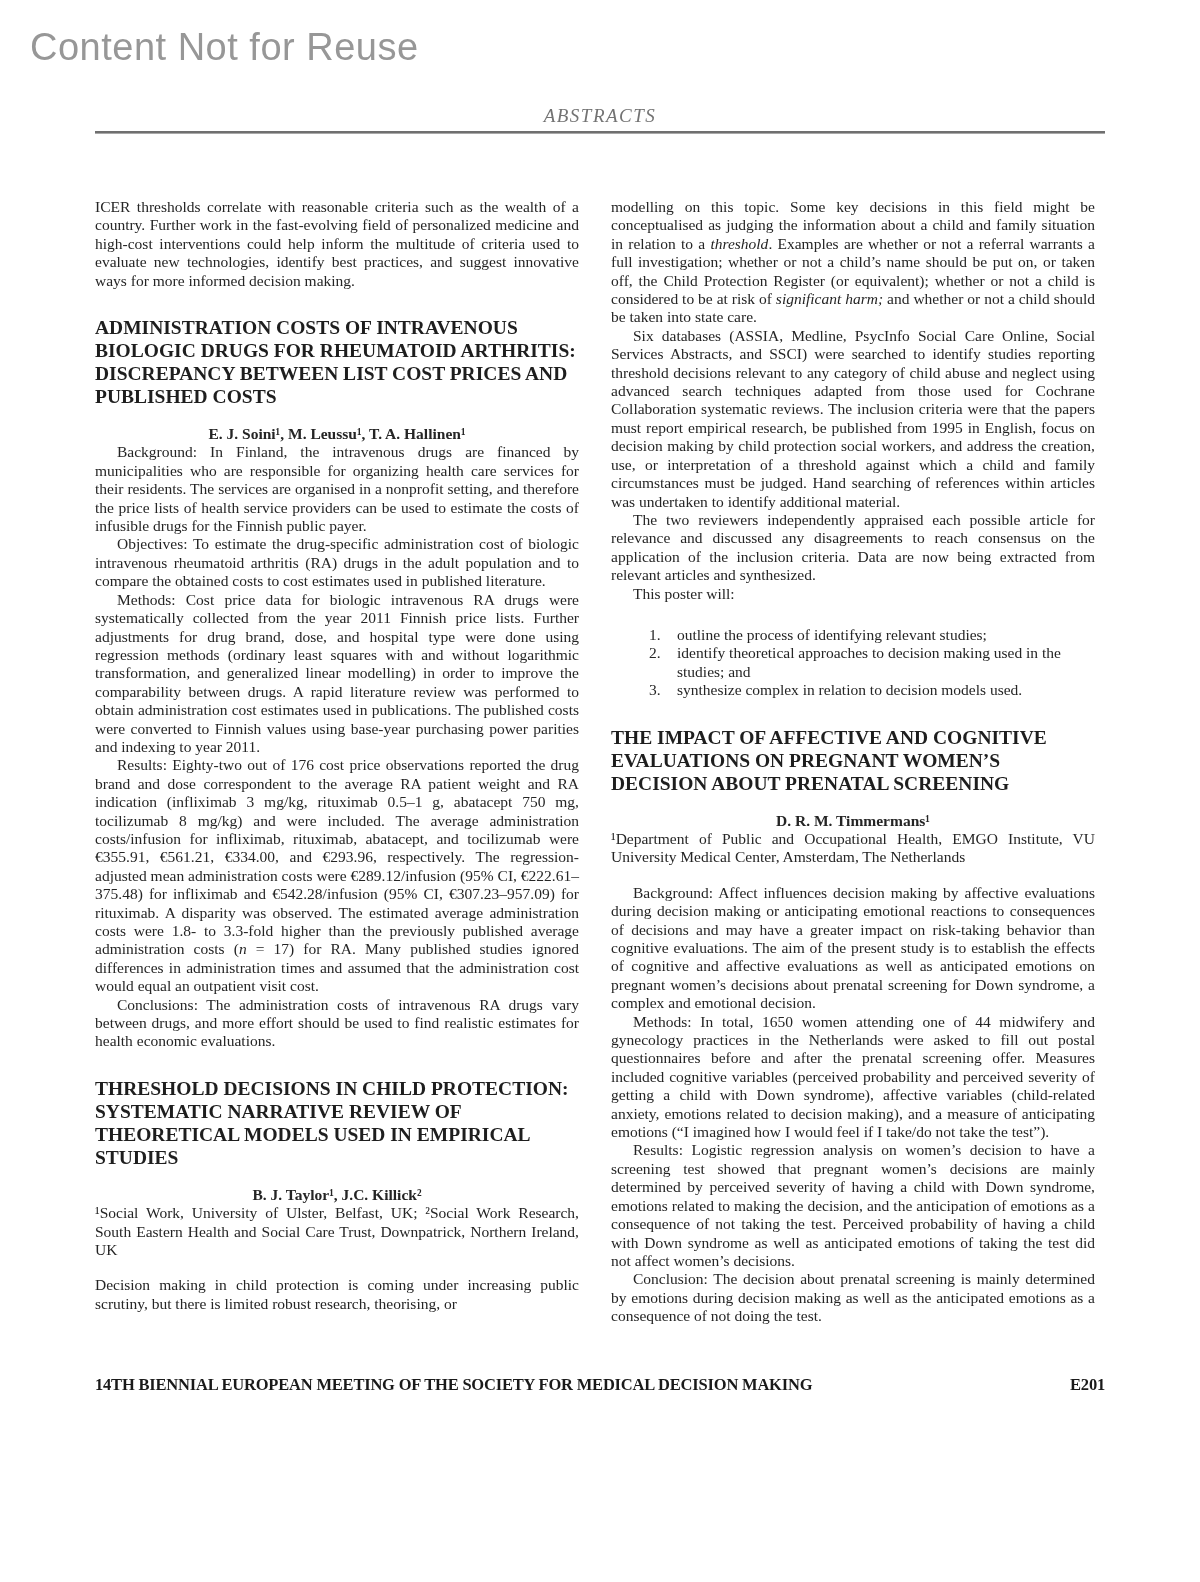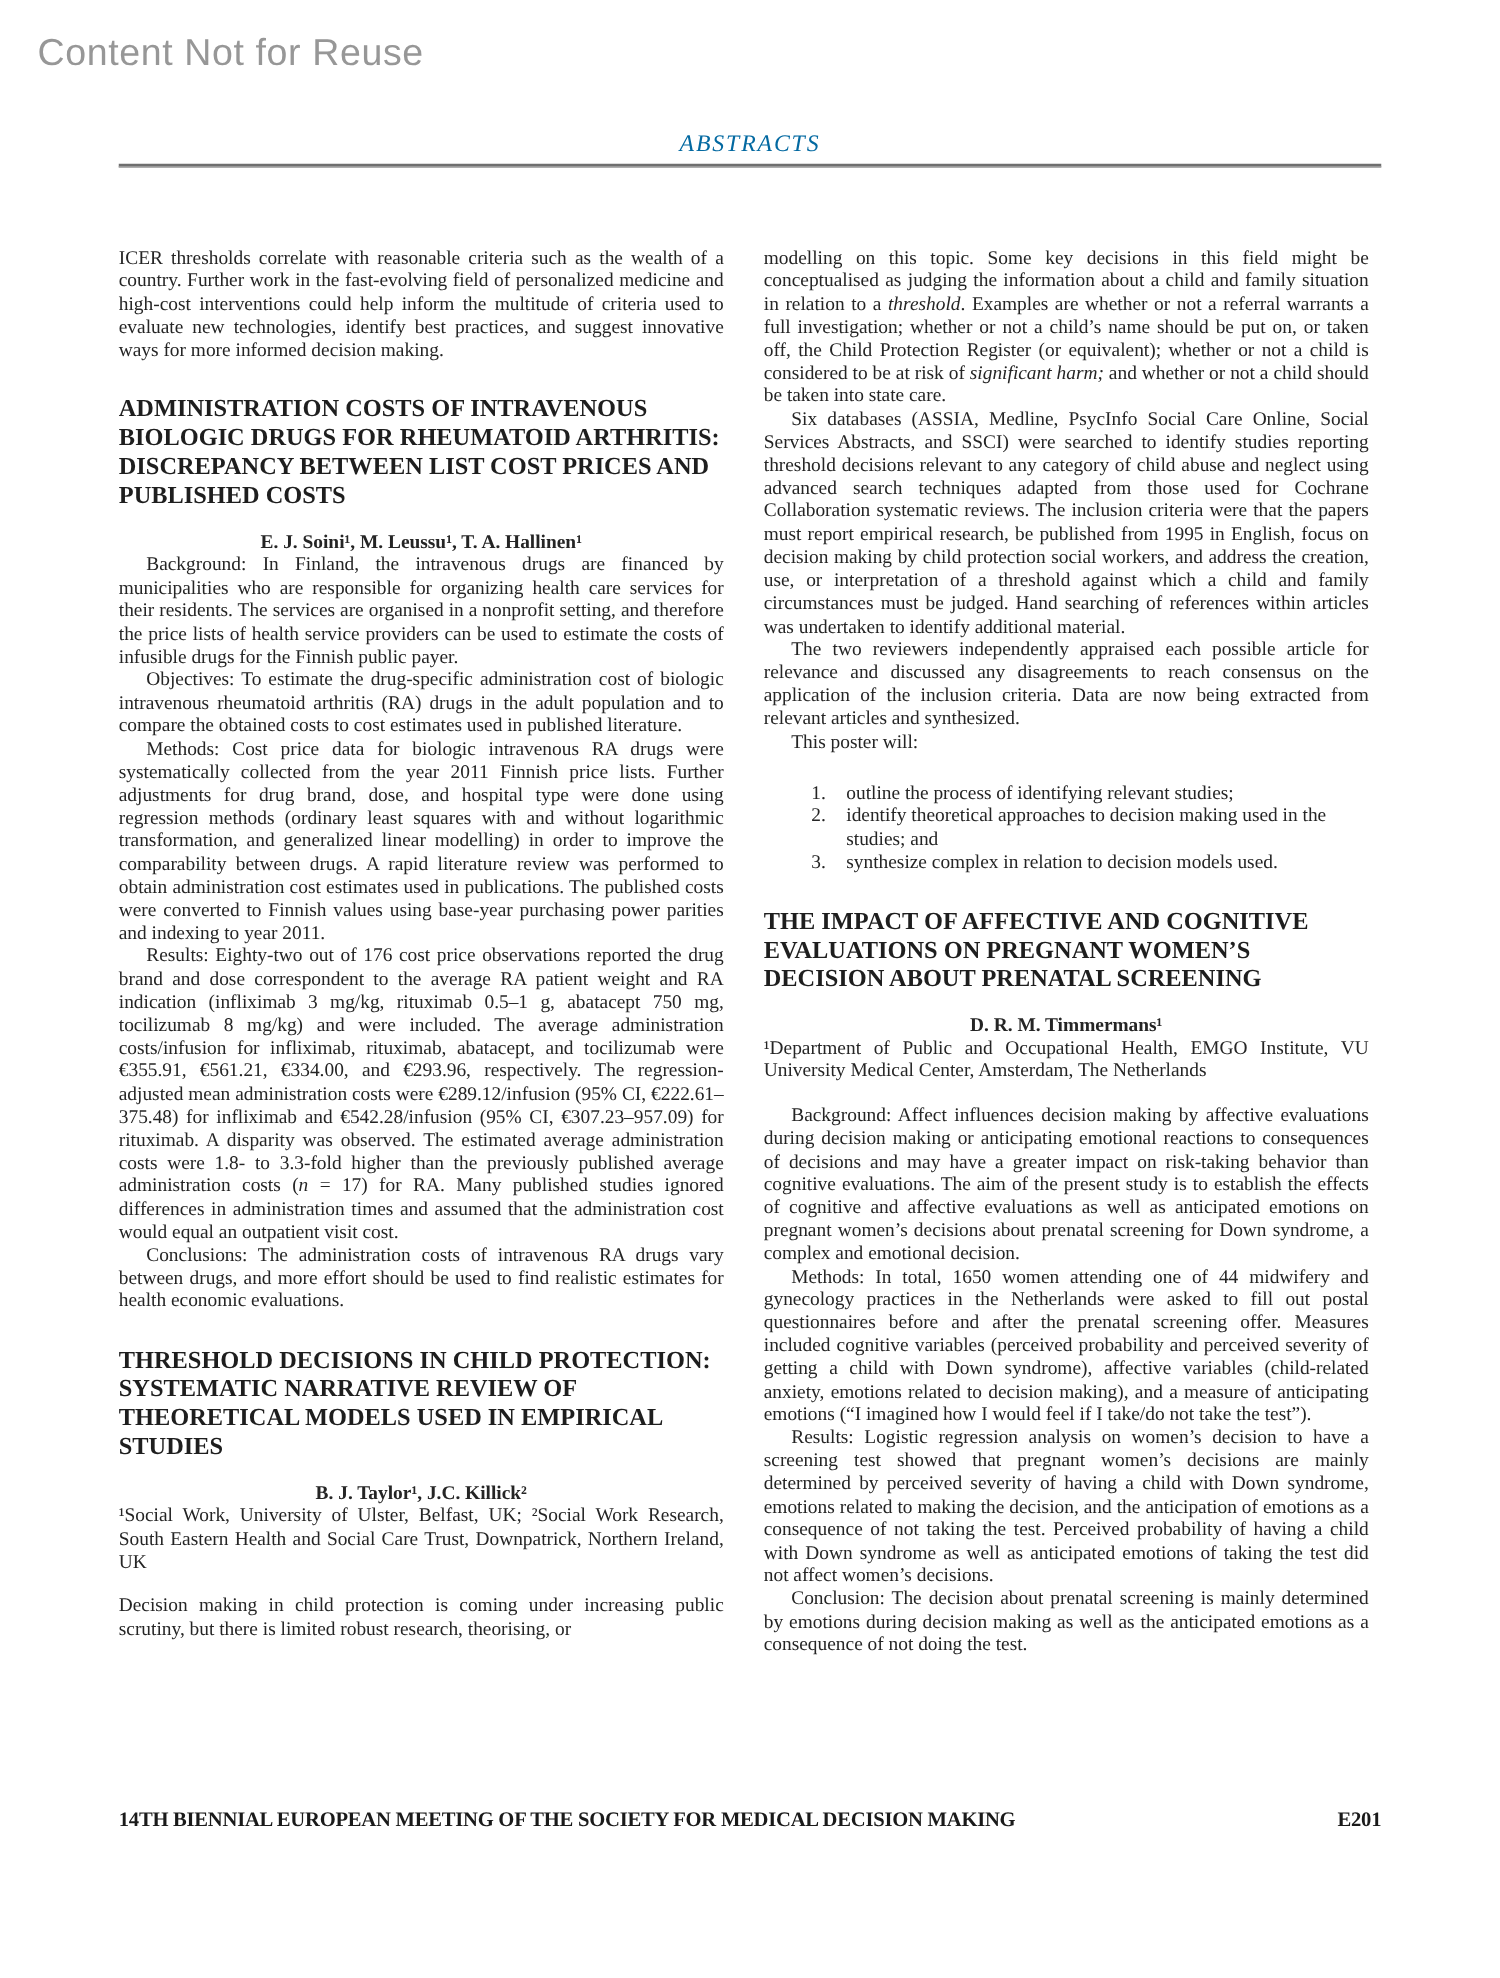--- a/index.html
+++ b/index.html
@@ -7,26 +7,26 @@
     width: 1200px; height: 1582px;
     background: #ffffff;
     font-family: "Liberation Serif", serif;
     color: #252525;
     position: relative;
     overflow: hidden;
   }
   .watermark {
     position: absolute; left: 30px; top: 26px;
     font-family: "Liberation Sans", sans-serif;
-    font-size: 30px; color: #979797; letter-spacing: 0.5px;
+    font-size: 38px; color: #979797; letter-spacing: 0.5px;
   }
   .header-title {
     position: absolute; left: 95px; top: 105px; width: 1010px;
     text-align: center; font-style: italic;
-    font-size: 19px; letter-spacing: 1.5px; color: #0369a1;
+    font-size: 19px; letter-spacing: 1.5px; color: #737373;
   }
   .rule {
     position: absolute; left: 95px; top: 131px; width: 1010px;
     height: 2px; background: #6f6f6f; border-bottom: 1px solid #a8a8a8;
   }
   .col {
     position: absolute; top: 198px; width: 484px;
     font-size: 15.5px; line-height: 18.4px; text-align: justify;
   }
   .col-left  { left: 95px; }
@@ -39,21 +39,21 @@
     font-weight: bold; font-size: 19.5px; line-height: 23px;
     margin: 26px 0 17px 0; text-align: left; color: #1e1e1e;
   }
   .authors { font-weight: bold; text-align: center; }
   .affil { margin: 0 0 17px 0; text-align: justify; }
   .list { margin: 23px 0 5px 0; }
   .list-item { display: flex; }
   .list-item .num { flex: none; width: 28px; margin-left: 38px; text-align: left; }
   .list-item .item-text { flex: 1; text-align: left; }
   .footer {
-    position: absolute; left: 95px; top: 1446px; width: 1010px;
+    position: absolute; left: 95px; top: 1375px; width: 1010px;
     display: flex; justify-content: space-between; align-items: baseline;
     font-weight: bold; font-size: 16.5px; color: #1a1a1a; letter-spacing: -0.2px;
   }
 </style>
 </head>
 <body>
 
 <div class="page">
   <div class="watermark">Content Not for Reuse</div>
   <div class="header-title">ABSTRACTS</div>

